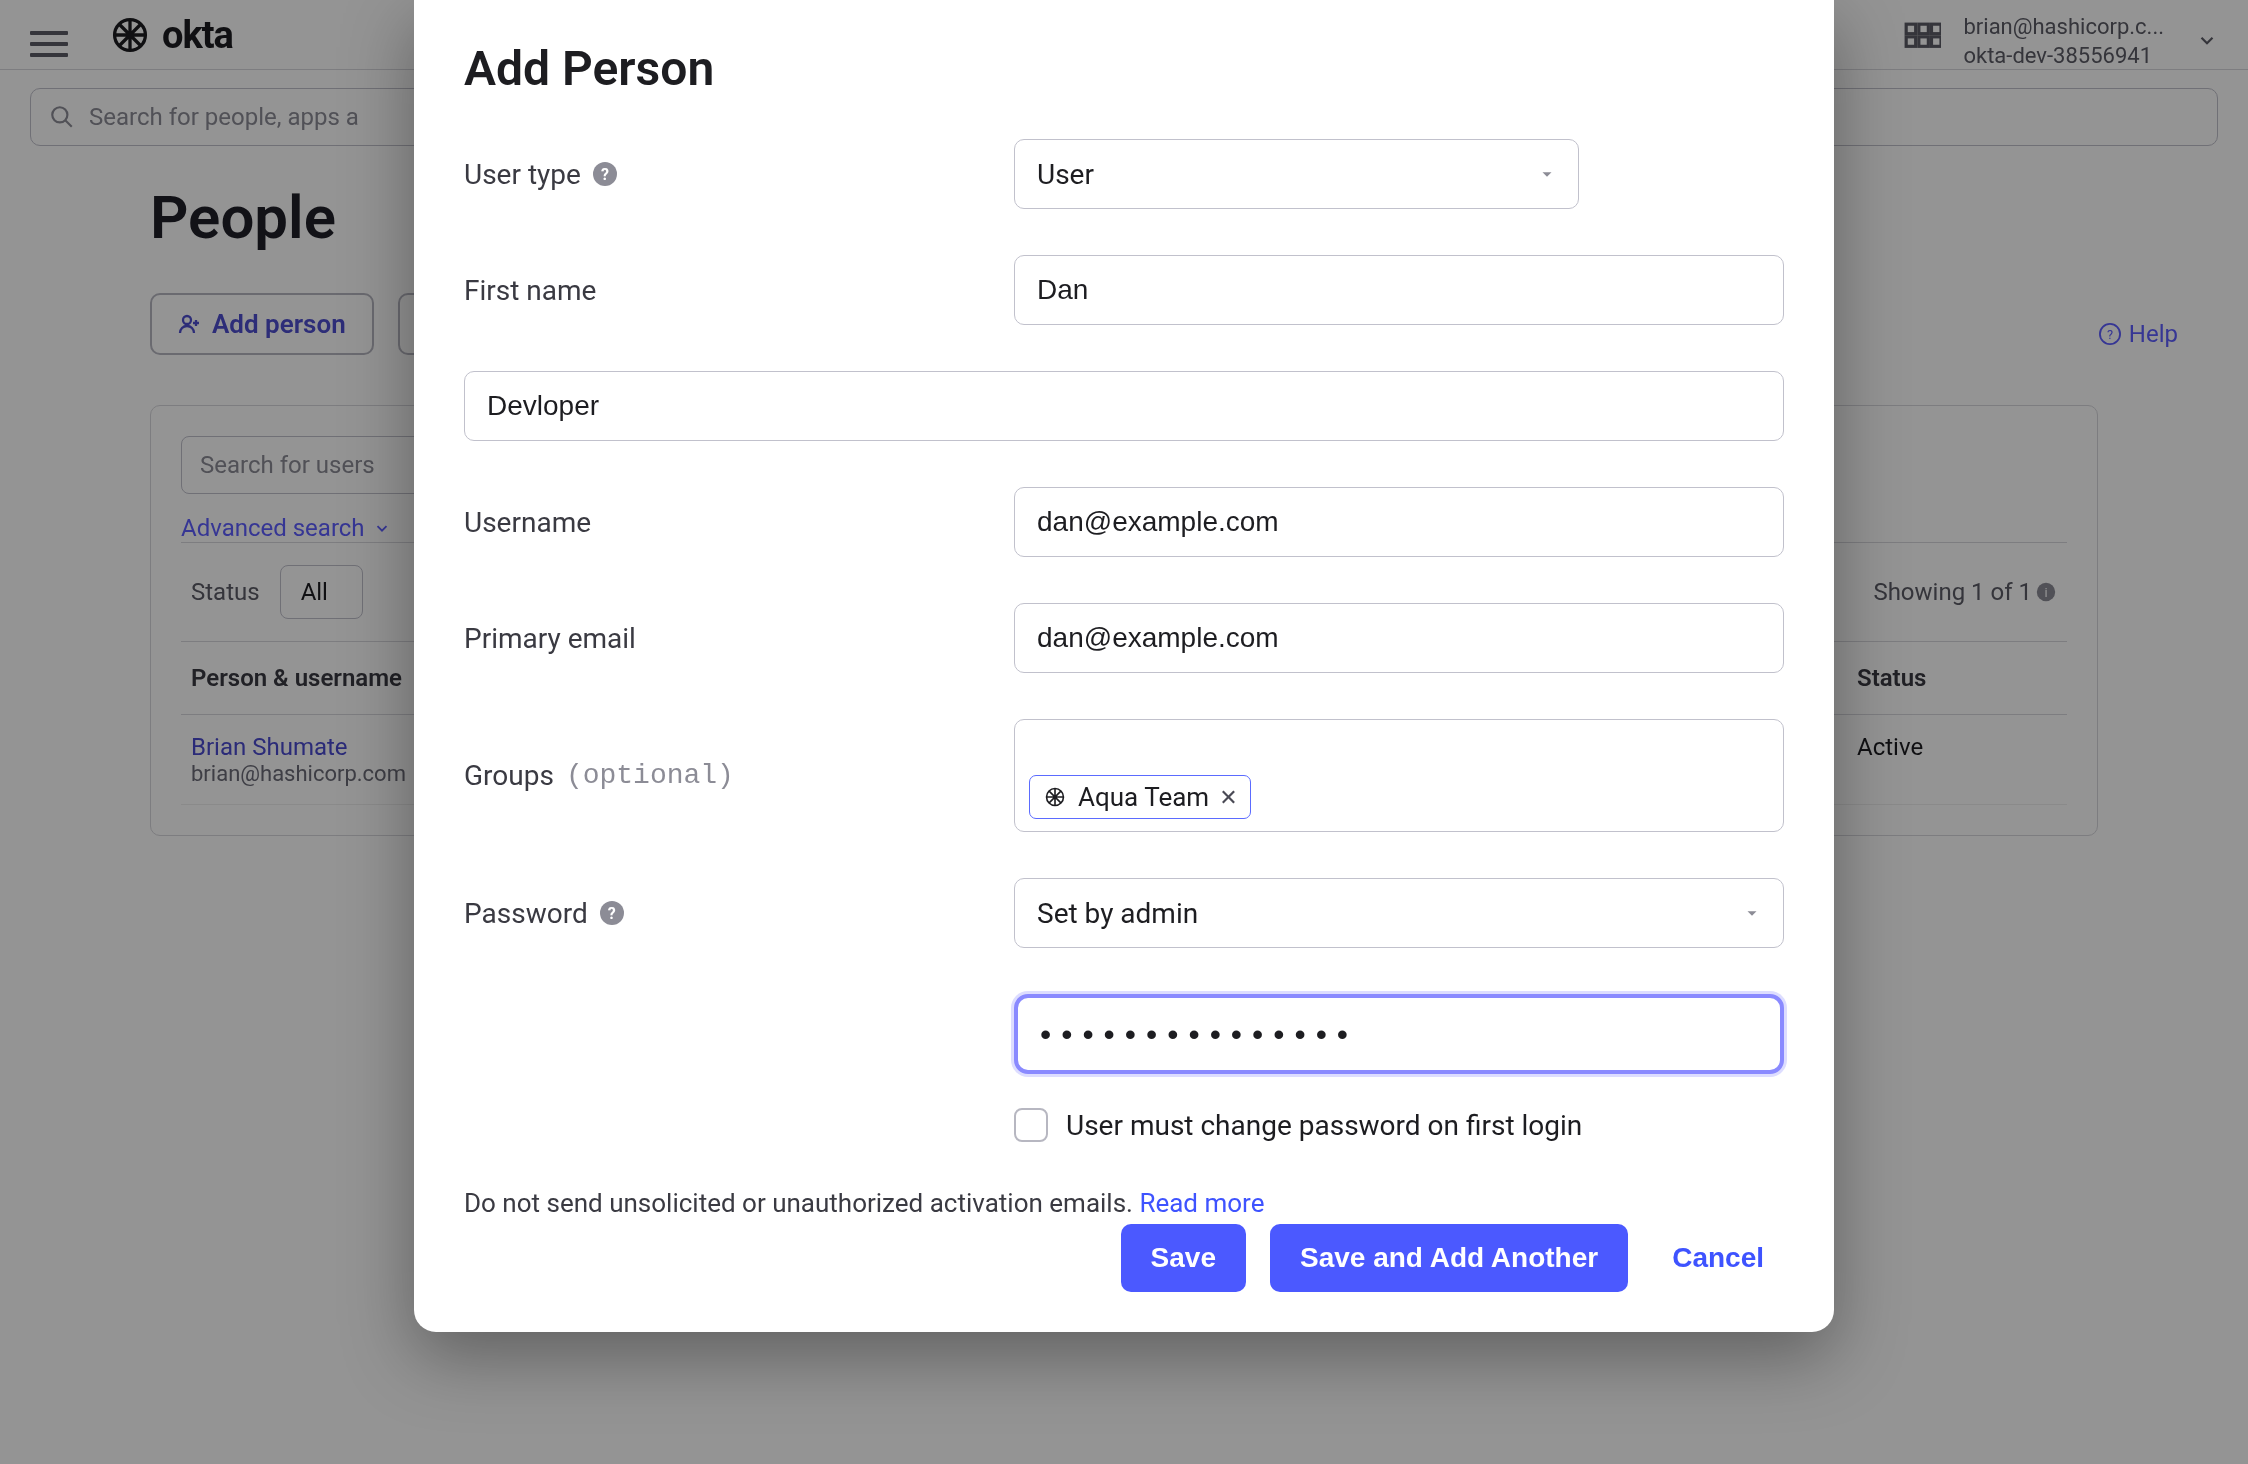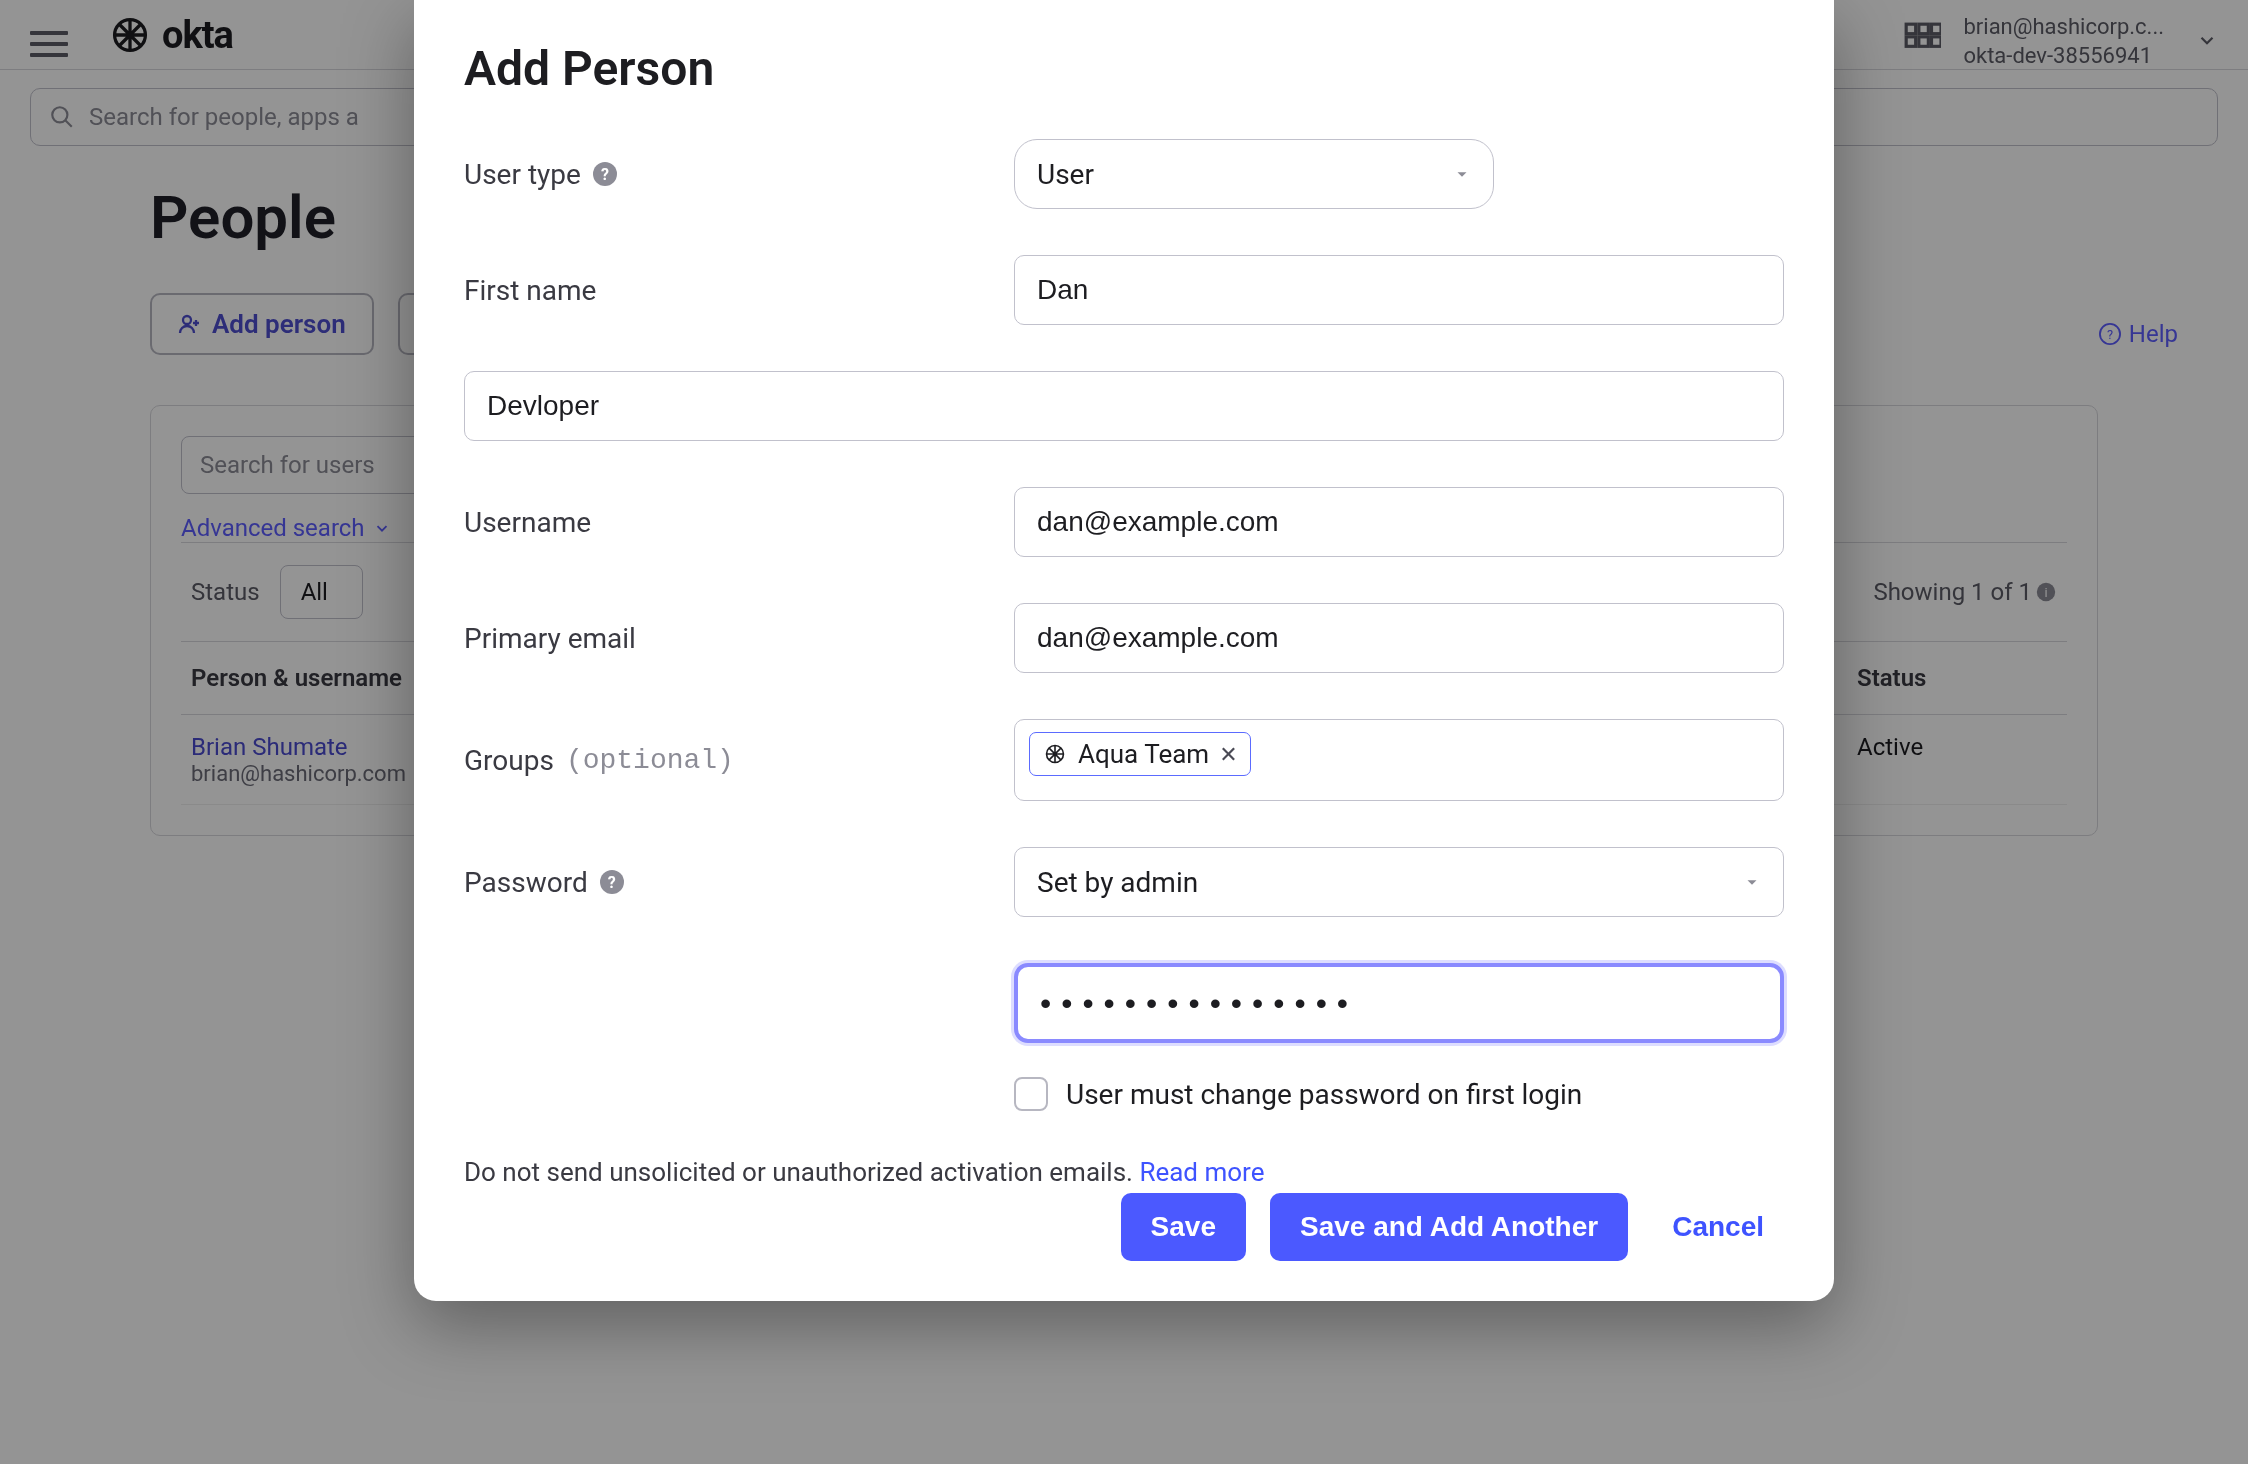--- a/index.html
+++ b/index.html
@@ -93,31 +93,31 @@
       width: 100%;
       height: 70px;
       border: 1.6px solid #c1c1cc;
       border-radius: 10px;
       padding: 0 22px;
       font-size: 28px;
       color:#1d1d21;
       background:#fff;
     }
     .select { display:flex; align-items:center; justify-content:space-between; }
-    .select.small { width: 480px; border-radius: 23px; }
+    .select.small { width: 565px; }
     .select svg { width:18px; height:18px; }
     .groups-box {
       min-height: 82px;
       border: 1.6px solid #c1c1cc; border-radius: 10px;
       padding: 12px 14px;
     }
     .chip {
       display:inline-flex; align-items:center; gap:10px;
       border: 1.8px solid #5b6bff; border-radius: 7px;
-      padding: 6px 12px; font-size:26px; color:#1d1d21; background:#fff;
+      padding: 6px 12px; font-size:26px; color:#1d1d21; background:#fff;margin-top:43px;
     }
     .chip svg { width:26px; height:26px; }
     .chip .x { font-size:22px; color:#4a4a55; cursor:pointer; }
     .password-input {
       width: 100%;
       height: 80px;
       border: 4px solid #8a8aff;
       border-radius: 14px;
       padding: 0 22px;
       font-size: 32px;

